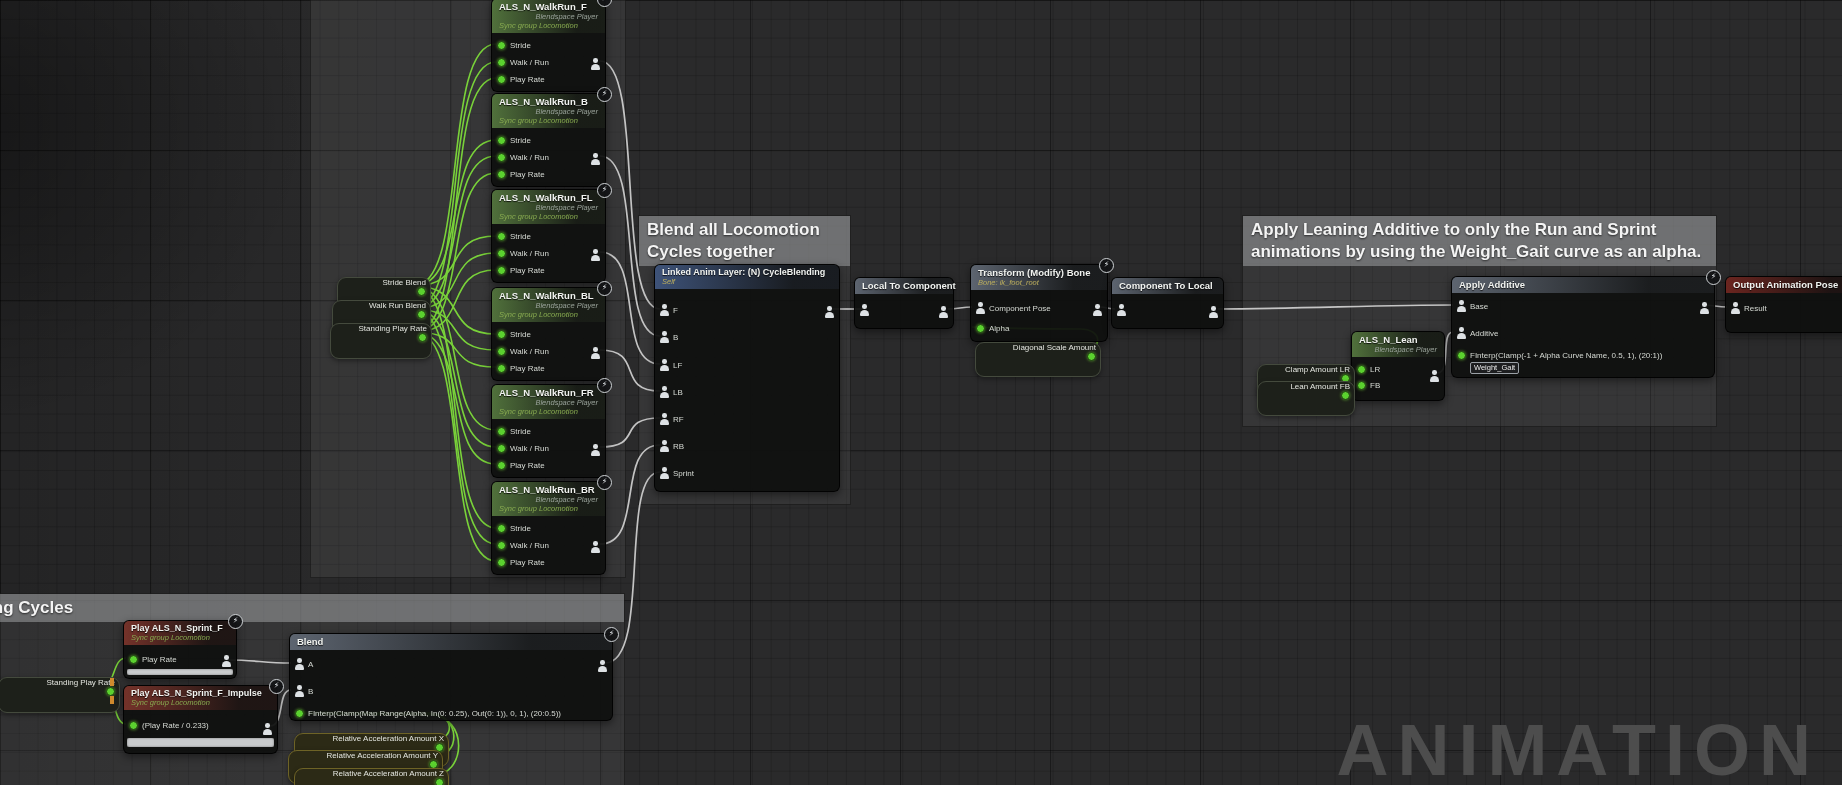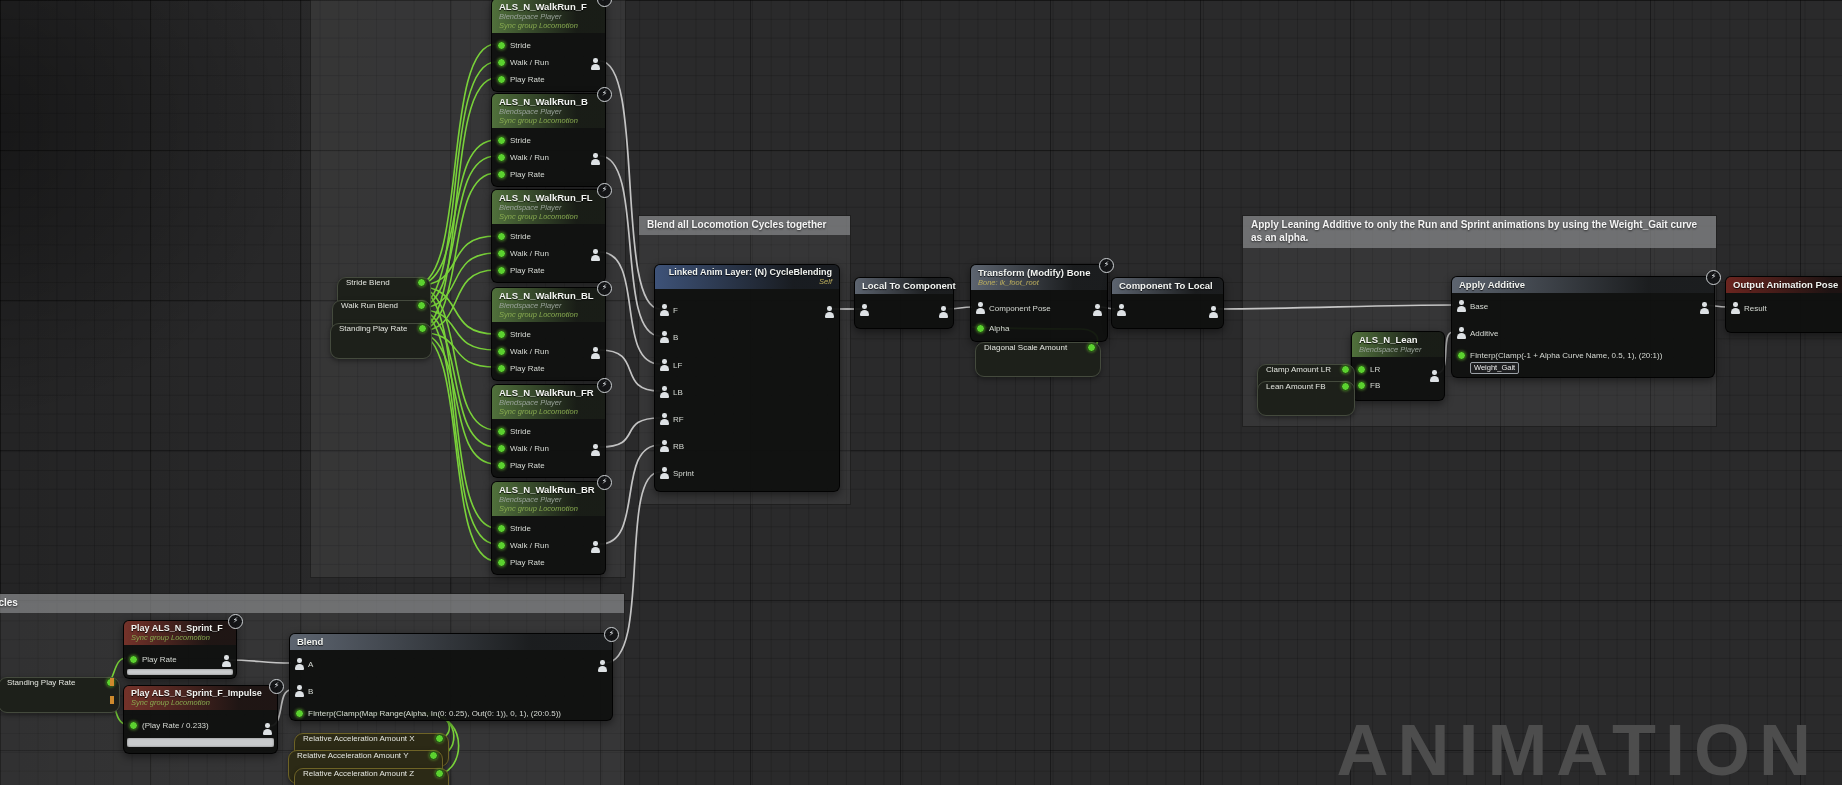--- a/index.html
+++ b/index.html
@@ -15,56 +15,56 @@
     background-size:150px 150px,150px 150px,18.8px 18.8px,18.8px 18.8px;
   }
   .vignette{position:absolute;inset:0;z-index:0;pointer-events:none;
     background:
       radial-gradient(ellipse 520px 430px at -3% 16%, rgba(0,0,0,0.40), rgba(0,0,0,0) 70%),
       linear-gradient(90deg, rgba(0,0,0,0.15), rgba(0,0,0,0) 22%);}
   .watermark{position:absolute;right:22px;bottom:-6px;z-index:0;font-size:72px;font-weight:bold;
     letter-spacing:9px;color:#4d4d4d;white-space:nowrap;}
   
   .comment{position:absolute;z-index:1;background:rgba(152,152,152,0.12);border:1px solid rgba(15,15,15,0.55);}
-  .comment .chdr{background:rgba(150,152,154,0.60);color:#f4f4f4;font-weight:bold;font-size:10px;
+  .comment .chdr{background:rgba(150,152,154,0.60);color:#f4f4f4;font-weight:bold;font-size:17px;
     line-height:1.28;padding:3px 8px;text-shadow:0 1px 2px rgba(0,0,0,0.65);}
   
   svg.wires{position:absolute;left:0;top:0;z-index:2;pointer-events:none;}
   .wg{stroke:#7fe03a;stroke-width:1.6;fill:none;opacity:0.92;}
   .ww{stroke:#d9d9d9;stroke-width:1.7;fill:none;opacity:0.88;}
   
   .node{position:absolute;z-index:3;background:rgba(15,16,15,0.94);border:1px solid rgba(0,0,0,0.85);
     border-radius:6px;box-shadow:0 3px 9px rgba(0,0,0,0.45);}
   .hdr{position:relative;padding:2px 7px 3px;border-radius:5px 5px 0 0;}
   .hdr .t{font-size:9.5px;font-weight:bold;color:#f1f3f0;white-space:nowrap;text-shadow:0 1px 1px rgba(0,0,0,0.8);}
   .hdr .t.small{font-size:9px;}
   .hdr .s{font-size:7.5px;font-style:italic;line-height:1.2;white-space:nowrap;}
-  .s.gray{color:#9aa39b;} .s.green{color:#88ab50;} .s.olive{color:#bcae5d;}
+  .s.gray{color:#9aa39b;text-align:right;} .s.green{color:#88ab50;} .s.olive{color:#bcae5d;}
   .hbs{background:linear-gradient(90deg,rgba(84,118,62,0.95),rgba(35,42,30,0.45) 75%);}
   .hseq{background:linear-gradient(90deg,rgba(122,52,43,0.95),rgba(48,26,24,0.45) 75%);}
-  .hlayer{background:linear-gradient(90deg,rgba(64,86,126,0.95),rgba(34,40,52,0.45) 75%);text-align:right;}
+  .hlayer{background:linear-gradient(90deg,rgba(64,86,126,0.95),rgba(34,40,52,0.45) 75%);}
   .hgray{background:linear-gradient(90deg,rgba(97,105,117,0.95),rgba(40,43,48,0.45) 75%);}
   .hout{background:linear-gradient(90deg,rgba(112,38,32,0.95),rgba(44,22,22,0.5) 75%);}
   .pin-row{position:absolute;left:5px;height:16px;display:flex;align-items:center;gap:4px;}
   .pin-row .lbl{font-size:8px;color:#d6dad4;white-space:nowrap;}
   .gpin{width:7px;height:7px;border-radius:50%;background:#5bd12f;border:1px solid #1d3a10;
     box-shadow:0 0 3px rgba(130,230,60,0.55);flex:none;}
   .pose-icon{position:relative;width:9px;height:12px;display:inline-block;color:#dde1e4;flex:none;}
   .pose-icon::before{content:"";position:absolute;top:0;left:2.2px;width:4.6px;height:4.6px;border-radius:50%;background:currentColor;}
   .pose-icon::after{content:"";position:absolute;bottom:0;left:0;width:9px;height:6px;border-radius:4.5px 4.5px 1px 1px;background:currentColor;}
   .pose-out{position:absolute;right:5px;}
   .fp{position:absolute;top:-7px;right:-7px;width:13px;height:13px;border-radius:50%;
     border:1px solid #cfd3d6;background:rgba(18,20,22,0.92);color:#e9edf0;font-size:8px;
     line-height:12px;text-align:center;z-index:4;}
   .tag{position:absolute;font-size:7.5px;color:#e8e8e8;border:1px solid #9aa0a6;background:rgba(30,32,34,0.92);
     padding:0 3px;border-radius:2px;line-height:10px;white-space:nowrap;}
   .progress{position:absolute;left:3px;right:3px;background:#c9cbcd;border-radius:2px;box-shadow:inset 0 0 2px #6a6a6a;}
   
-  .pill{position:absolute;z-index:3;display:flex;align-items:flex-start;background:#1d201a;
-    border:1px solid #444a3d;border-radius:9px;padding:0 4px 16px 8px;box-shadow:0 2px 5px rgba(0,0,0,0.4);}
+  .pill{position:absolute;z-index:3;display:flex;align-items:flex-end;background:#1d201a;
+    border:1px solid #444a3d;border-radius:9px;padding:0 4px 16px 8px;box-shadow:0 2px 5px rgba(0,0,0,0.4);flex-direction:column;}
   .pill .lbl{font-size:8px;color:#e3e5df;white-space:nowrap;}
   .pill .gpin{margin-left:auto;}
   .pill.accel{background:#2c2a16;border-color:#6e6326;}
   .tick{position:absolute;width:4px;height:8px;background:#cf8a2d;z-index:4;}
 </style>
 </head>
 <body>
 
 <div class="canvas">
   <div class="vignette"></div>

